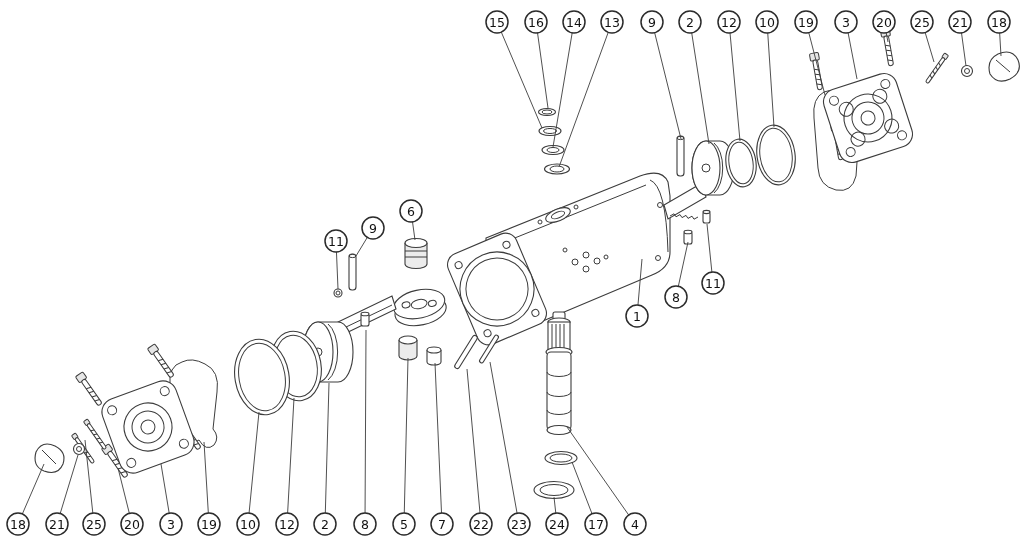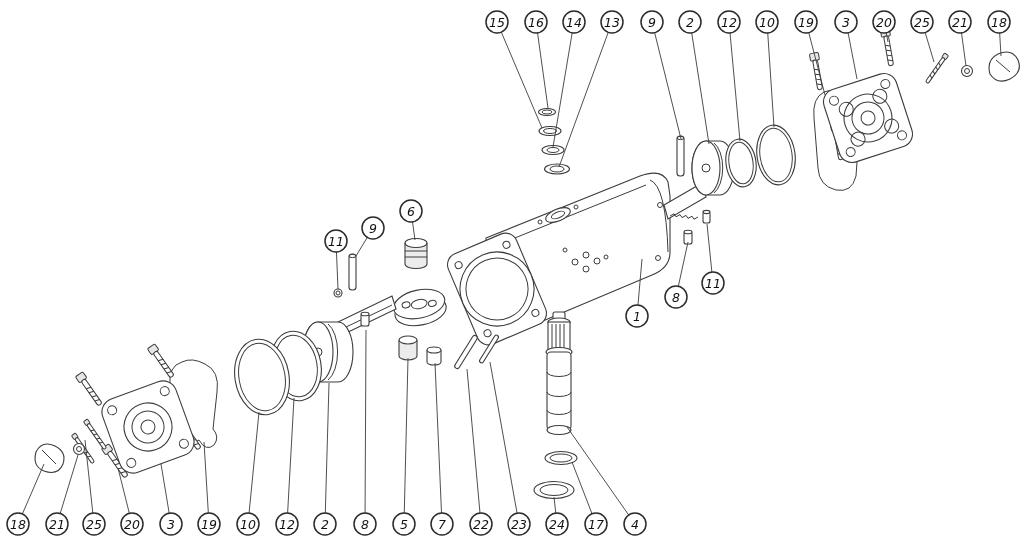--- a/index.html
+++ b/index.html
@@ -2,21 +2,20 @@
 <html><head>
 <meta charset="utf-8">
 <style>
   html,body{margin:0;padding:0;background:#fff;}
   .stage{
     position:relative;
     width:1024px;height:545px;
     background:#ffffff;
     font-family:"DejaVu Sans", sans-serif;
     overflow:hidden;
-    font-style:italic;
   }
   .stage svg{position:absolute;left:0;top:0;}
   .part{fill:#ffffff;stroke:#3c3c3c;stroke-width:1.1;}
   .thin{fill:none;stroke:#3c3c3c;stroke-width:1;}
   .shade{fill:#ececec;stroke:#3c3c3c;stroke-width:1.1;}
   text.callout-num{font-family:"DejaVu Sans", sans-serif;}
 </style>
 </head>
 <body>
 

